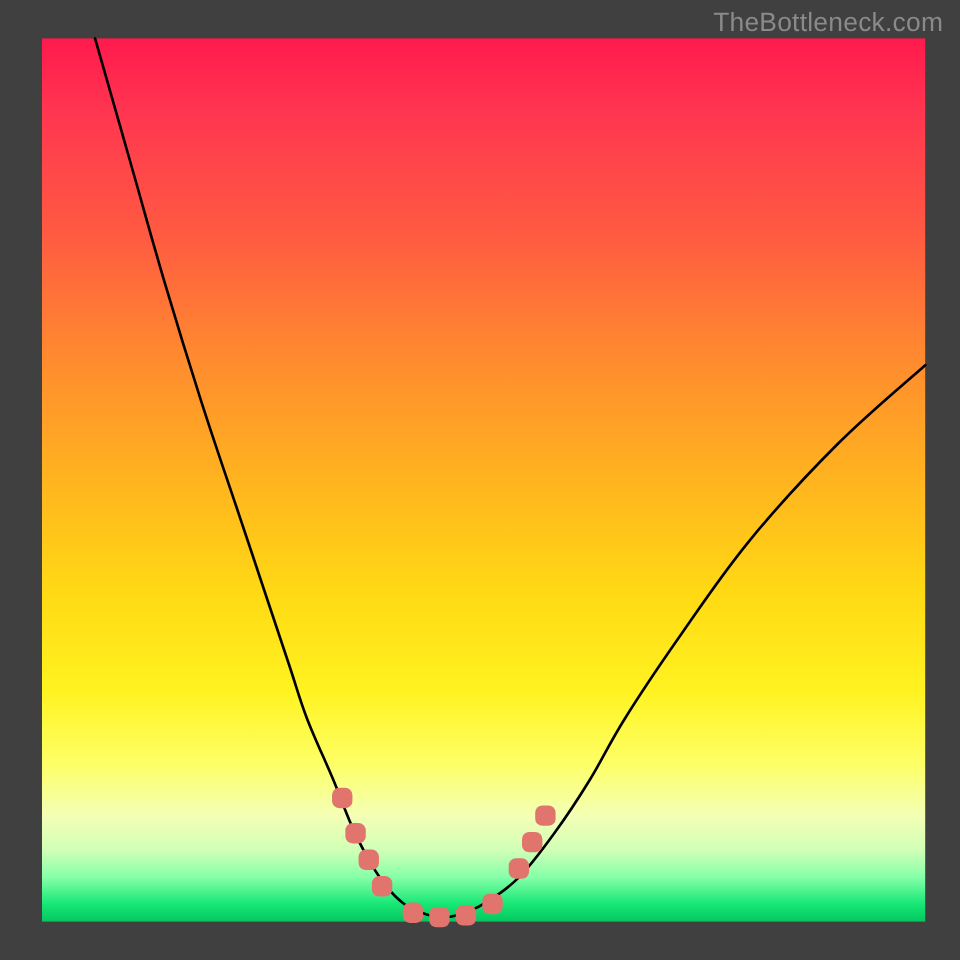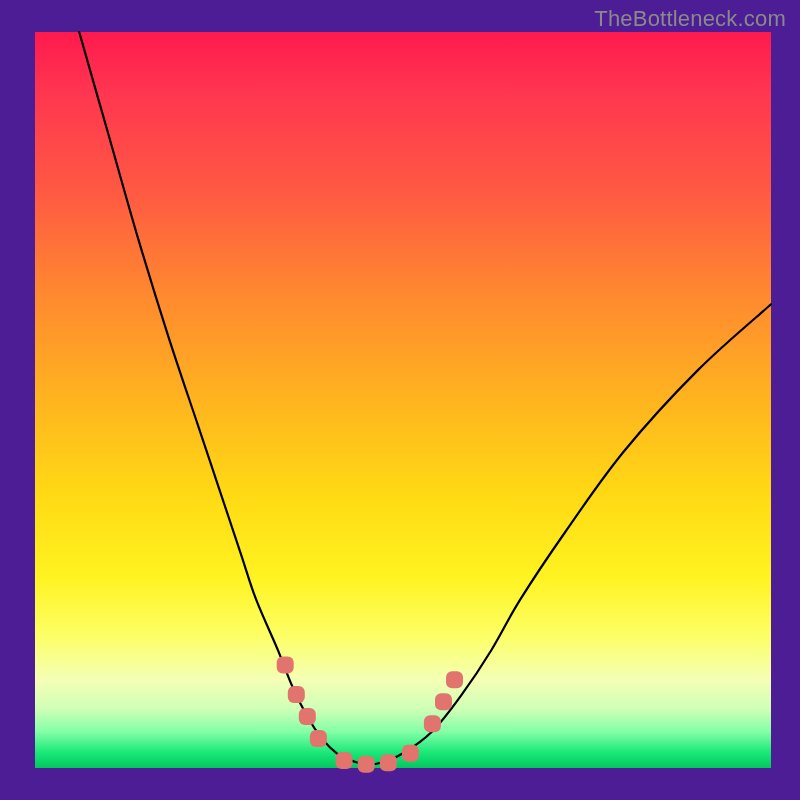--- a/index.html
+++ b/index.html
@@ -10,21 +10,21 @@
     background: #000;
     overflow: hidden;
     font-family: Arial, Helvetica, sans-serif;
   }
   .frame {
     position: absolute;
     left: 0;
     top: 0;
     width: 800px;
     height: 800px;
-    background: #4c1d95;
+    background: #404040;
   }
   .plot {
     position: absolute;
     left: 35px;
     top: 32px;
     width: 736px;
     height: 736px;
     background: linear-gradient(
       to bottom,
       #ff1a4d 0%,

